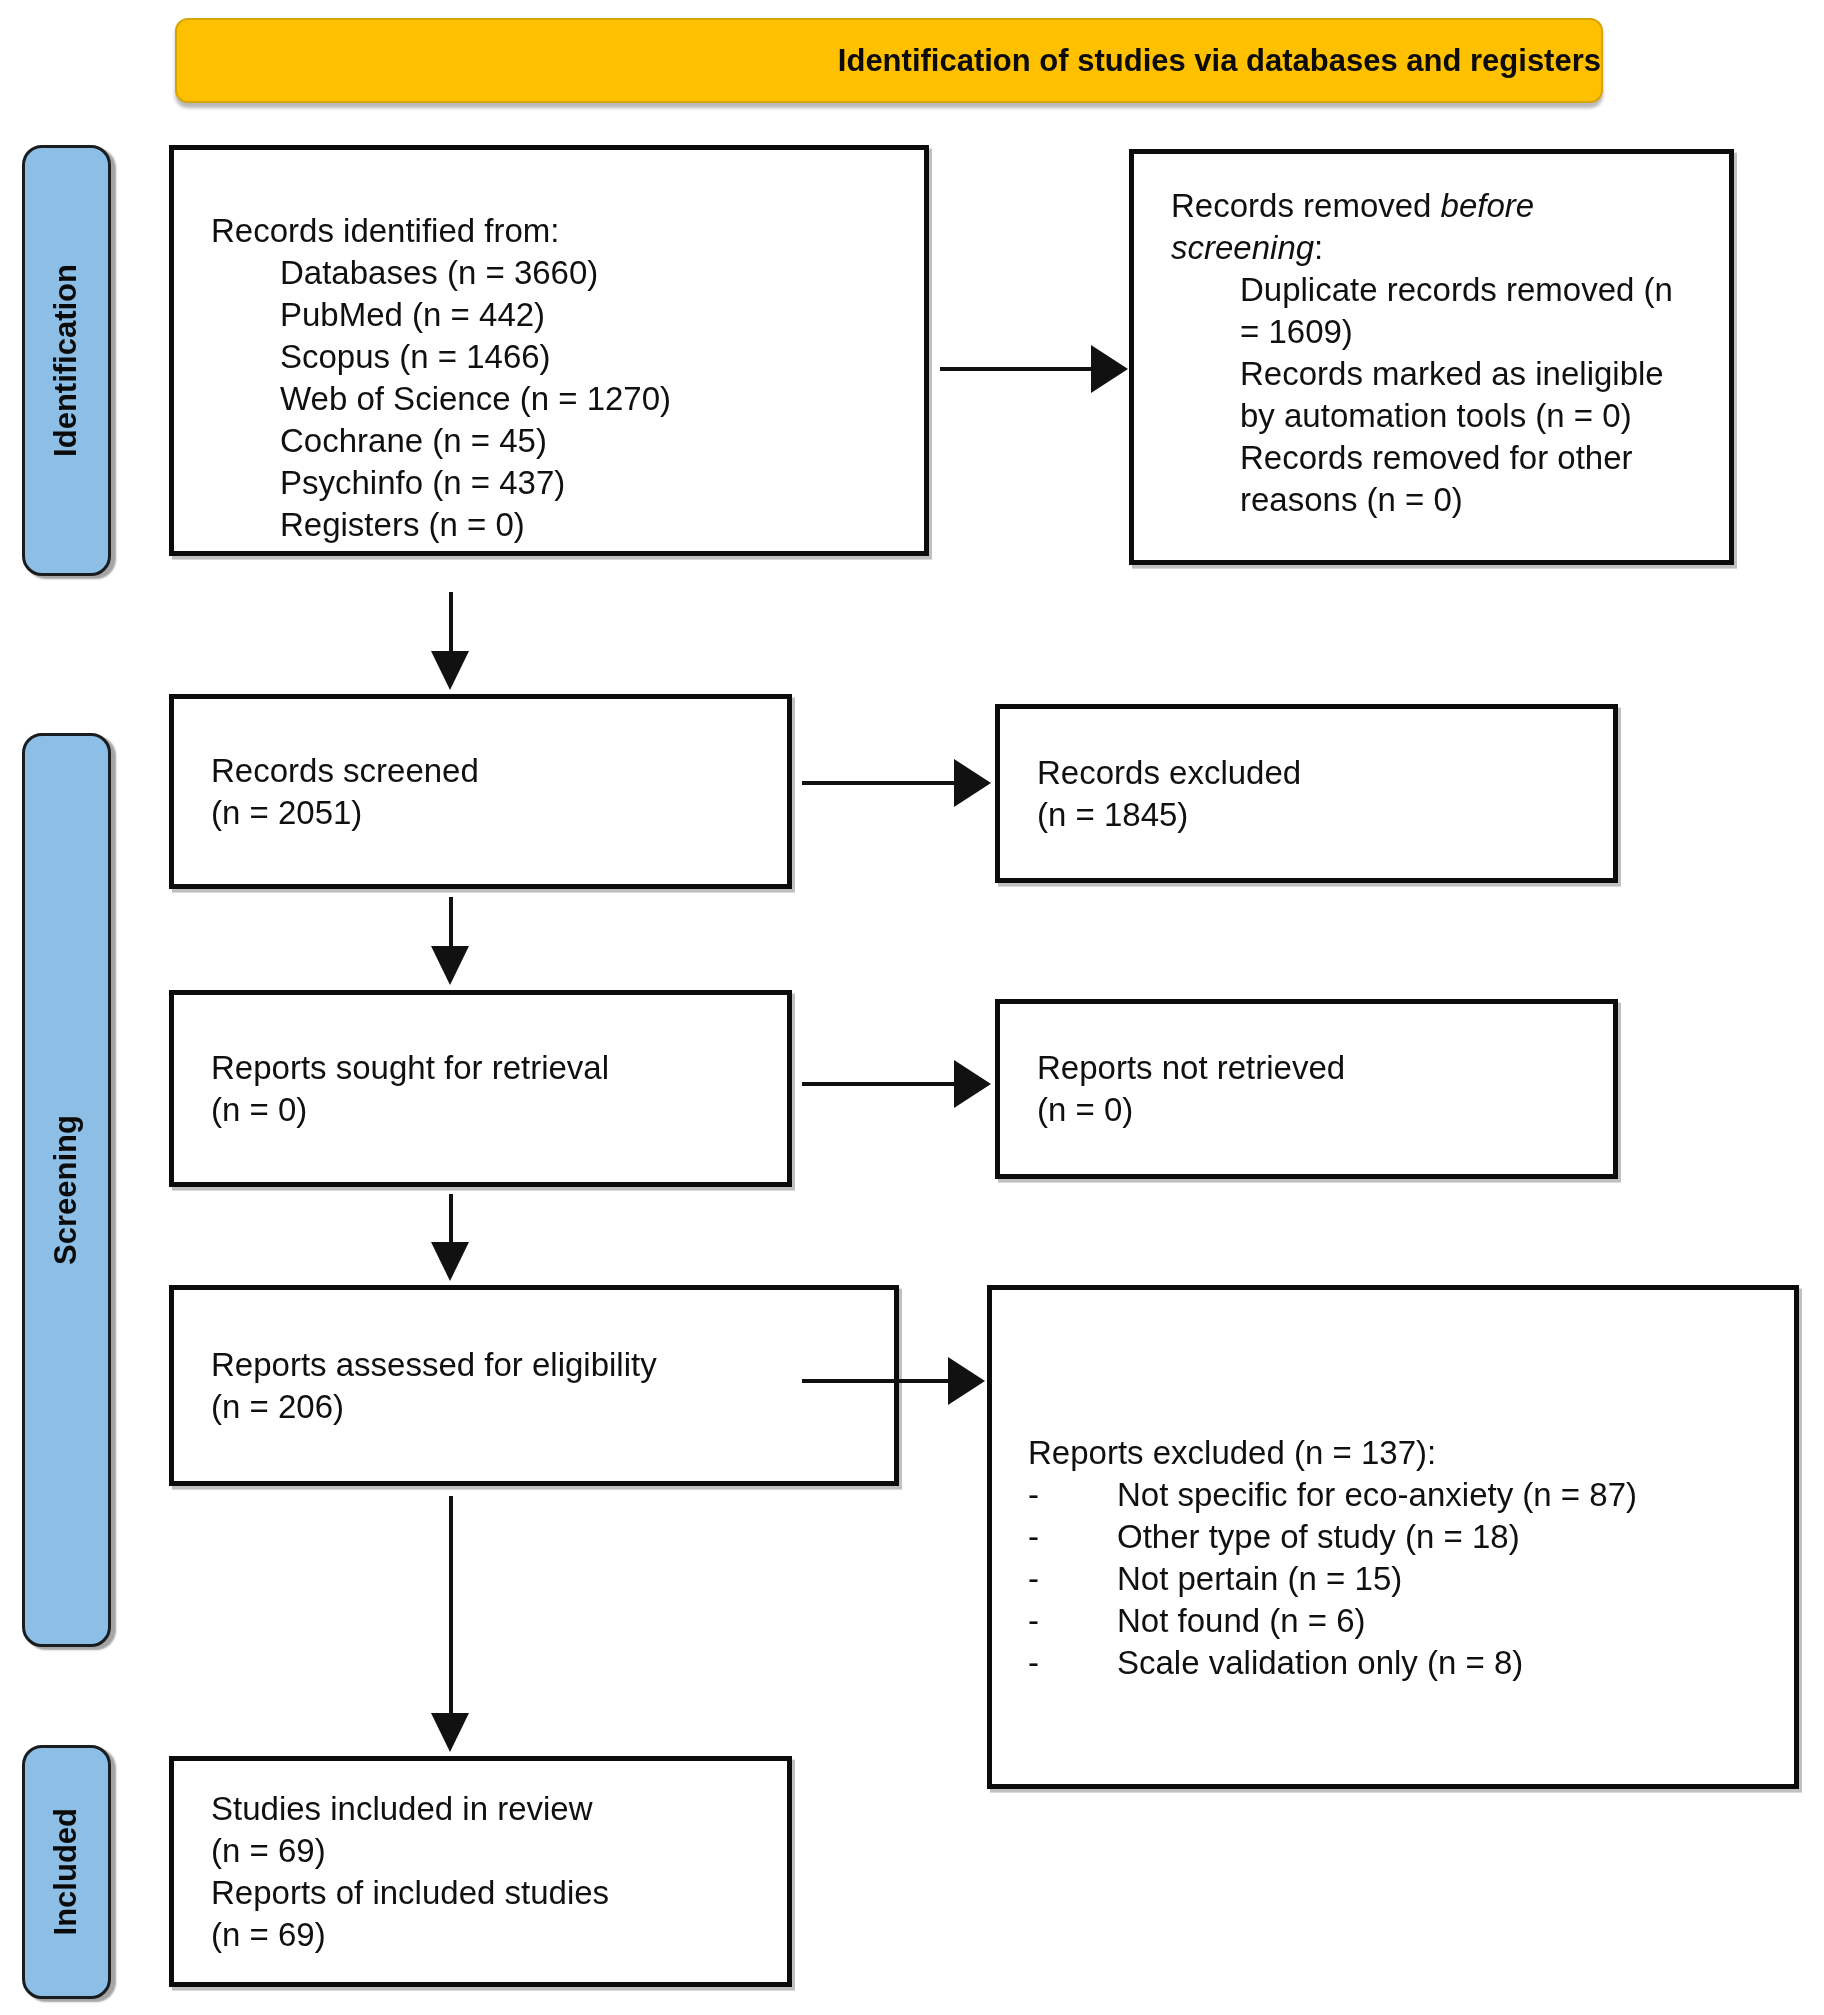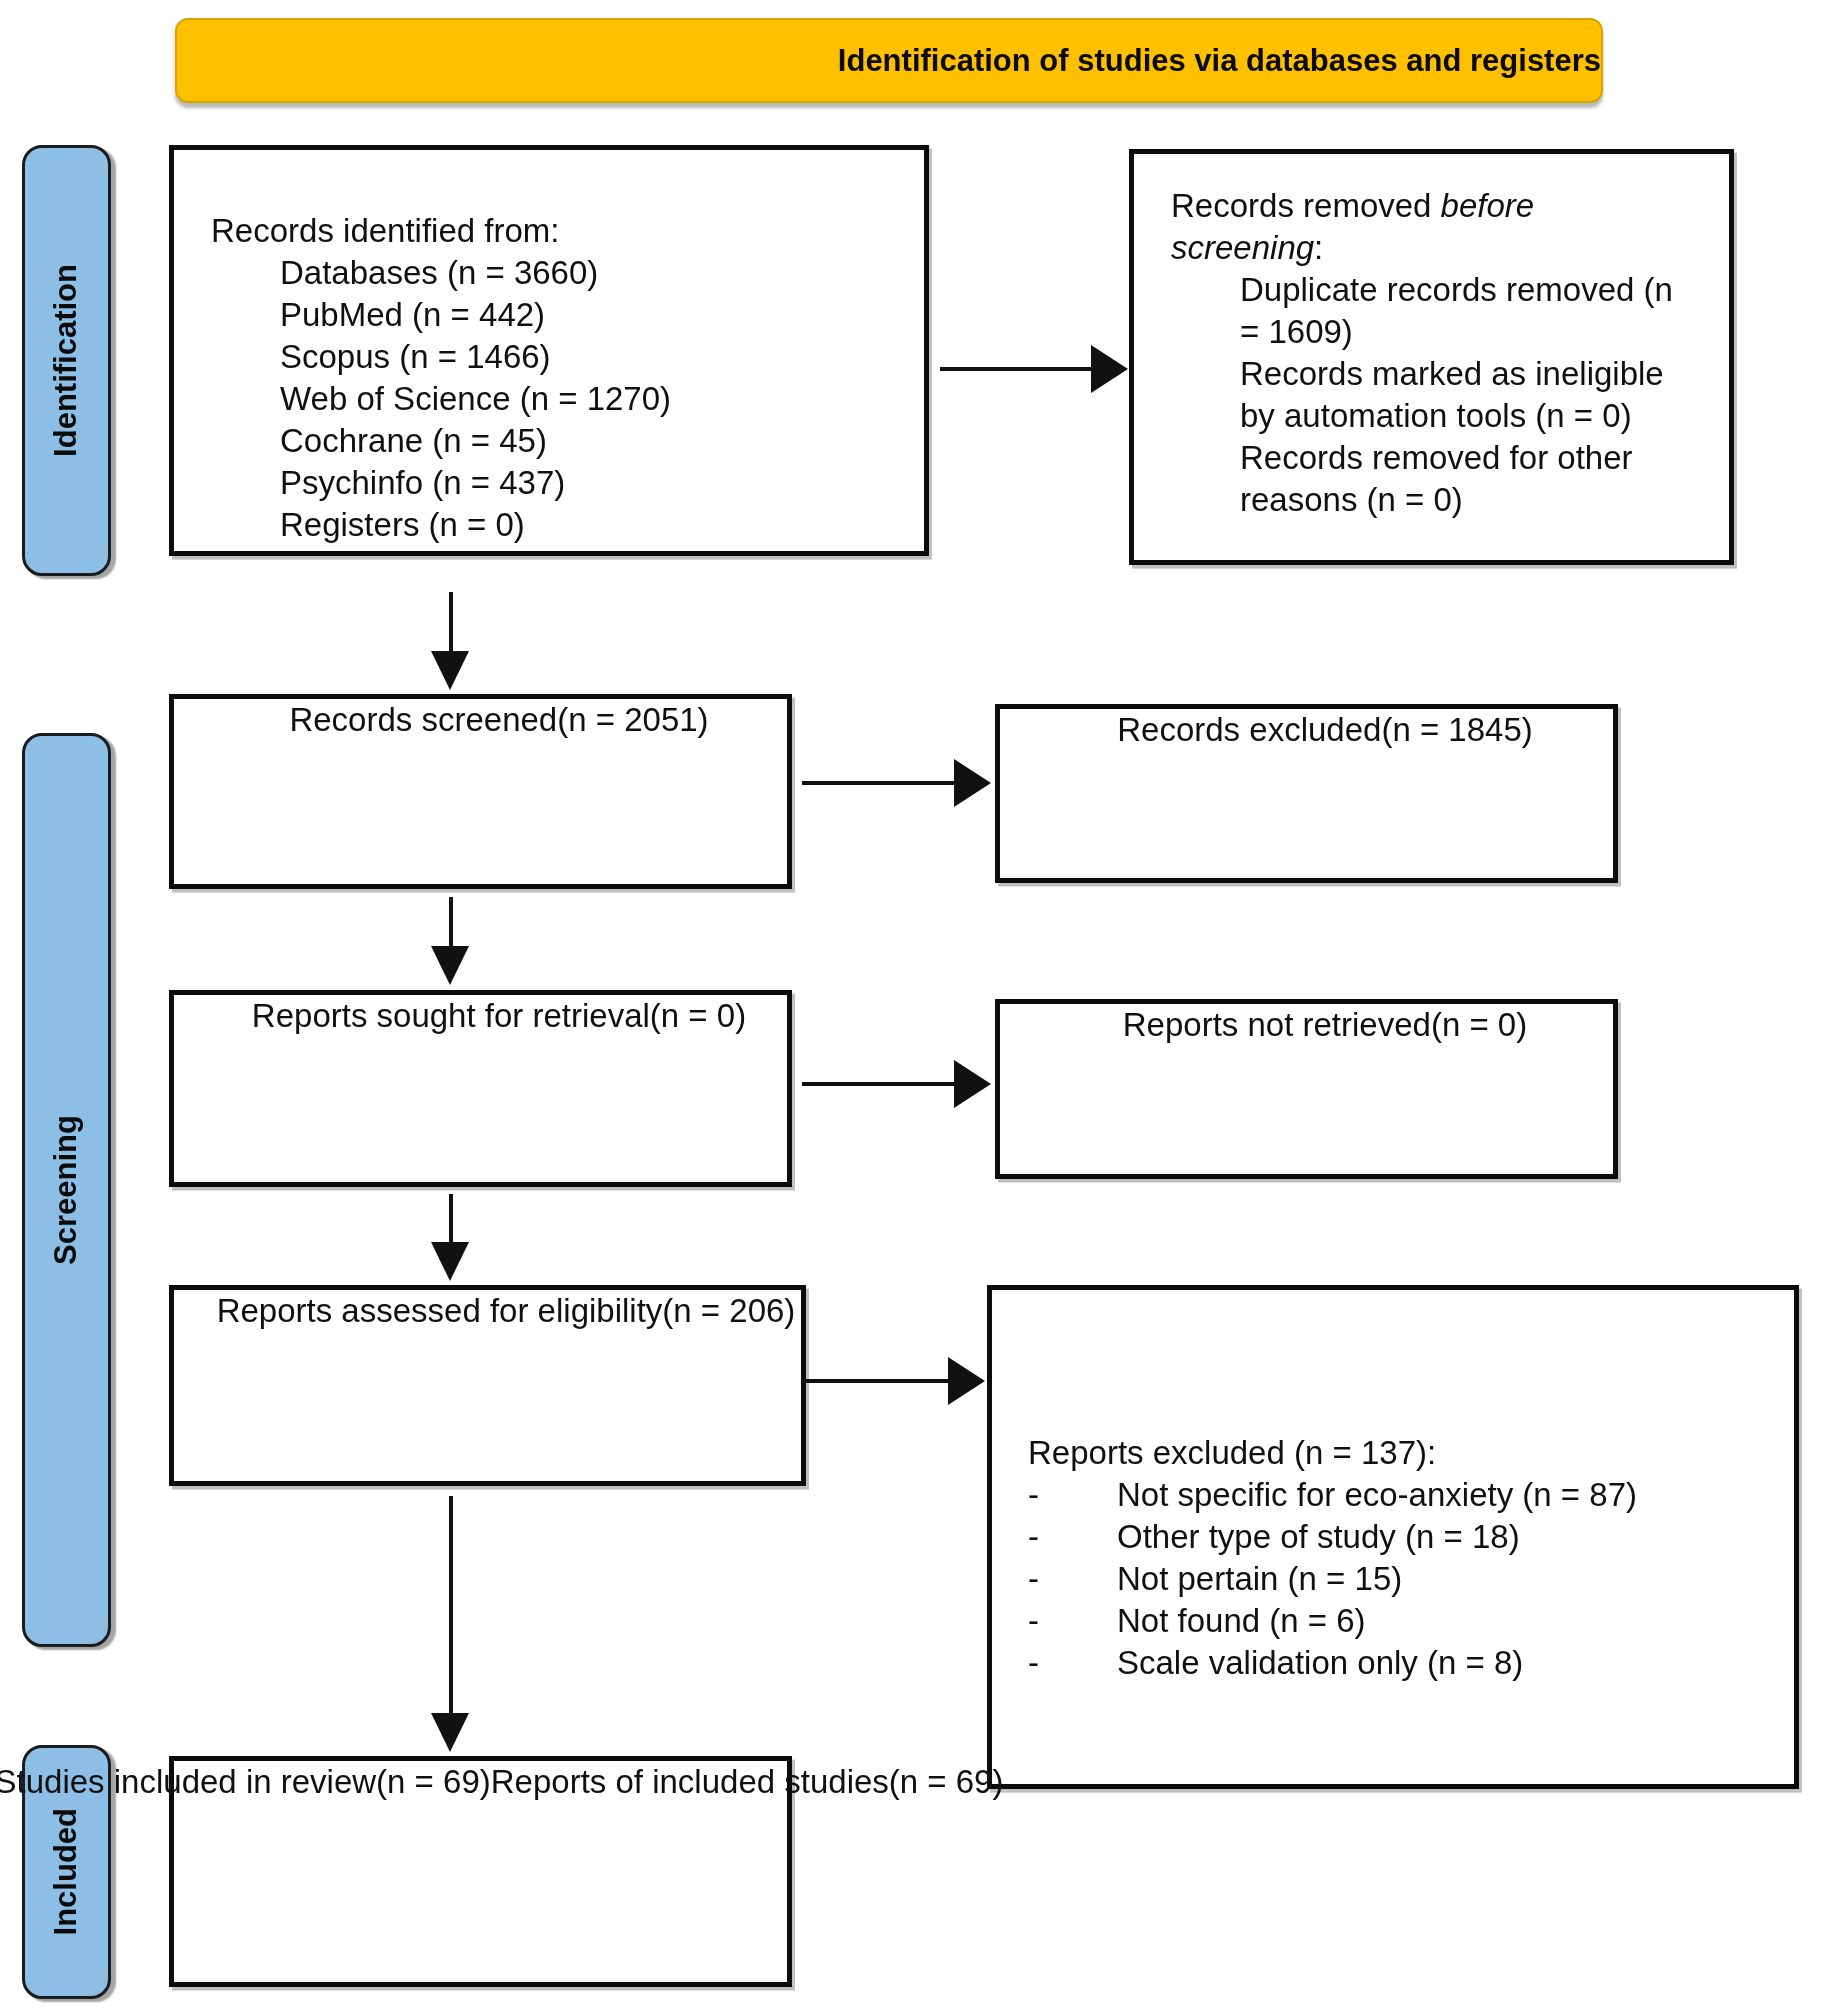--- a/index.html
+++ b/index.html
@@ -41,26 +41,26 @@
   .box .ind{margin-left:69px;}
   .nowrap{white-space:nowrap;}
   #box-a{left:169px;top:145px;width:760px;height:411px;padding:60px 24px 0 37px;}
   #box-b{left:1129px;top:149px;width:605px;height:416px;padding:31px 24px 0 37px;}
   #box-b .t{width:417px;}
   #box-b .ind{width:441px;}
   #box-c{left:169px;top:694px;width:623px;height:195px;}
   #box-d{left:995px;top:704px;width:623px;height:179px;}
   #box-e{left:169px;top:990px;width:623px;height:197px;}
   #box-f{left:995px;top:999px;width:623px;height:180px;}
-  #box-g{left:169px;top:1285px;width:637px;height:201px;}
+  #box-g{left:169px;top:1285px;width:730px;height:201px;}
   #box-h{left:987px;top:1285px;width:812px;height:504px;
          display:flex;flex-direction:column;justify-content:center;
          padding:42px 18px 0 36px;}
   #box-i{left:169px;top:1756px;width:623px;height:231px;}
-  .vcenter{display:flex;flex-direction:row;justify-content:center;padding-left:37px;}
+  .vcenter{display:flex;flex-direction:column;justify-content:center;padding-left:37px;}
   .li{display:flex;}
   .li .dash{width:89px;flex:0 0 89px;}
   em{font-style:italic;}
   
   .hline{position:absolute;height:3.6px;background:#111111;}
   .vline{position:absolute;width:3.6px;background:#111111;}
   .head-r{position:absolute;width:0;height:0;
           border-top:24px solid transparent;border-bottom:24px solid transparent;
           border-left:37px solid #111111;}
   .head-d{position:absolute;width:0;height:0;

